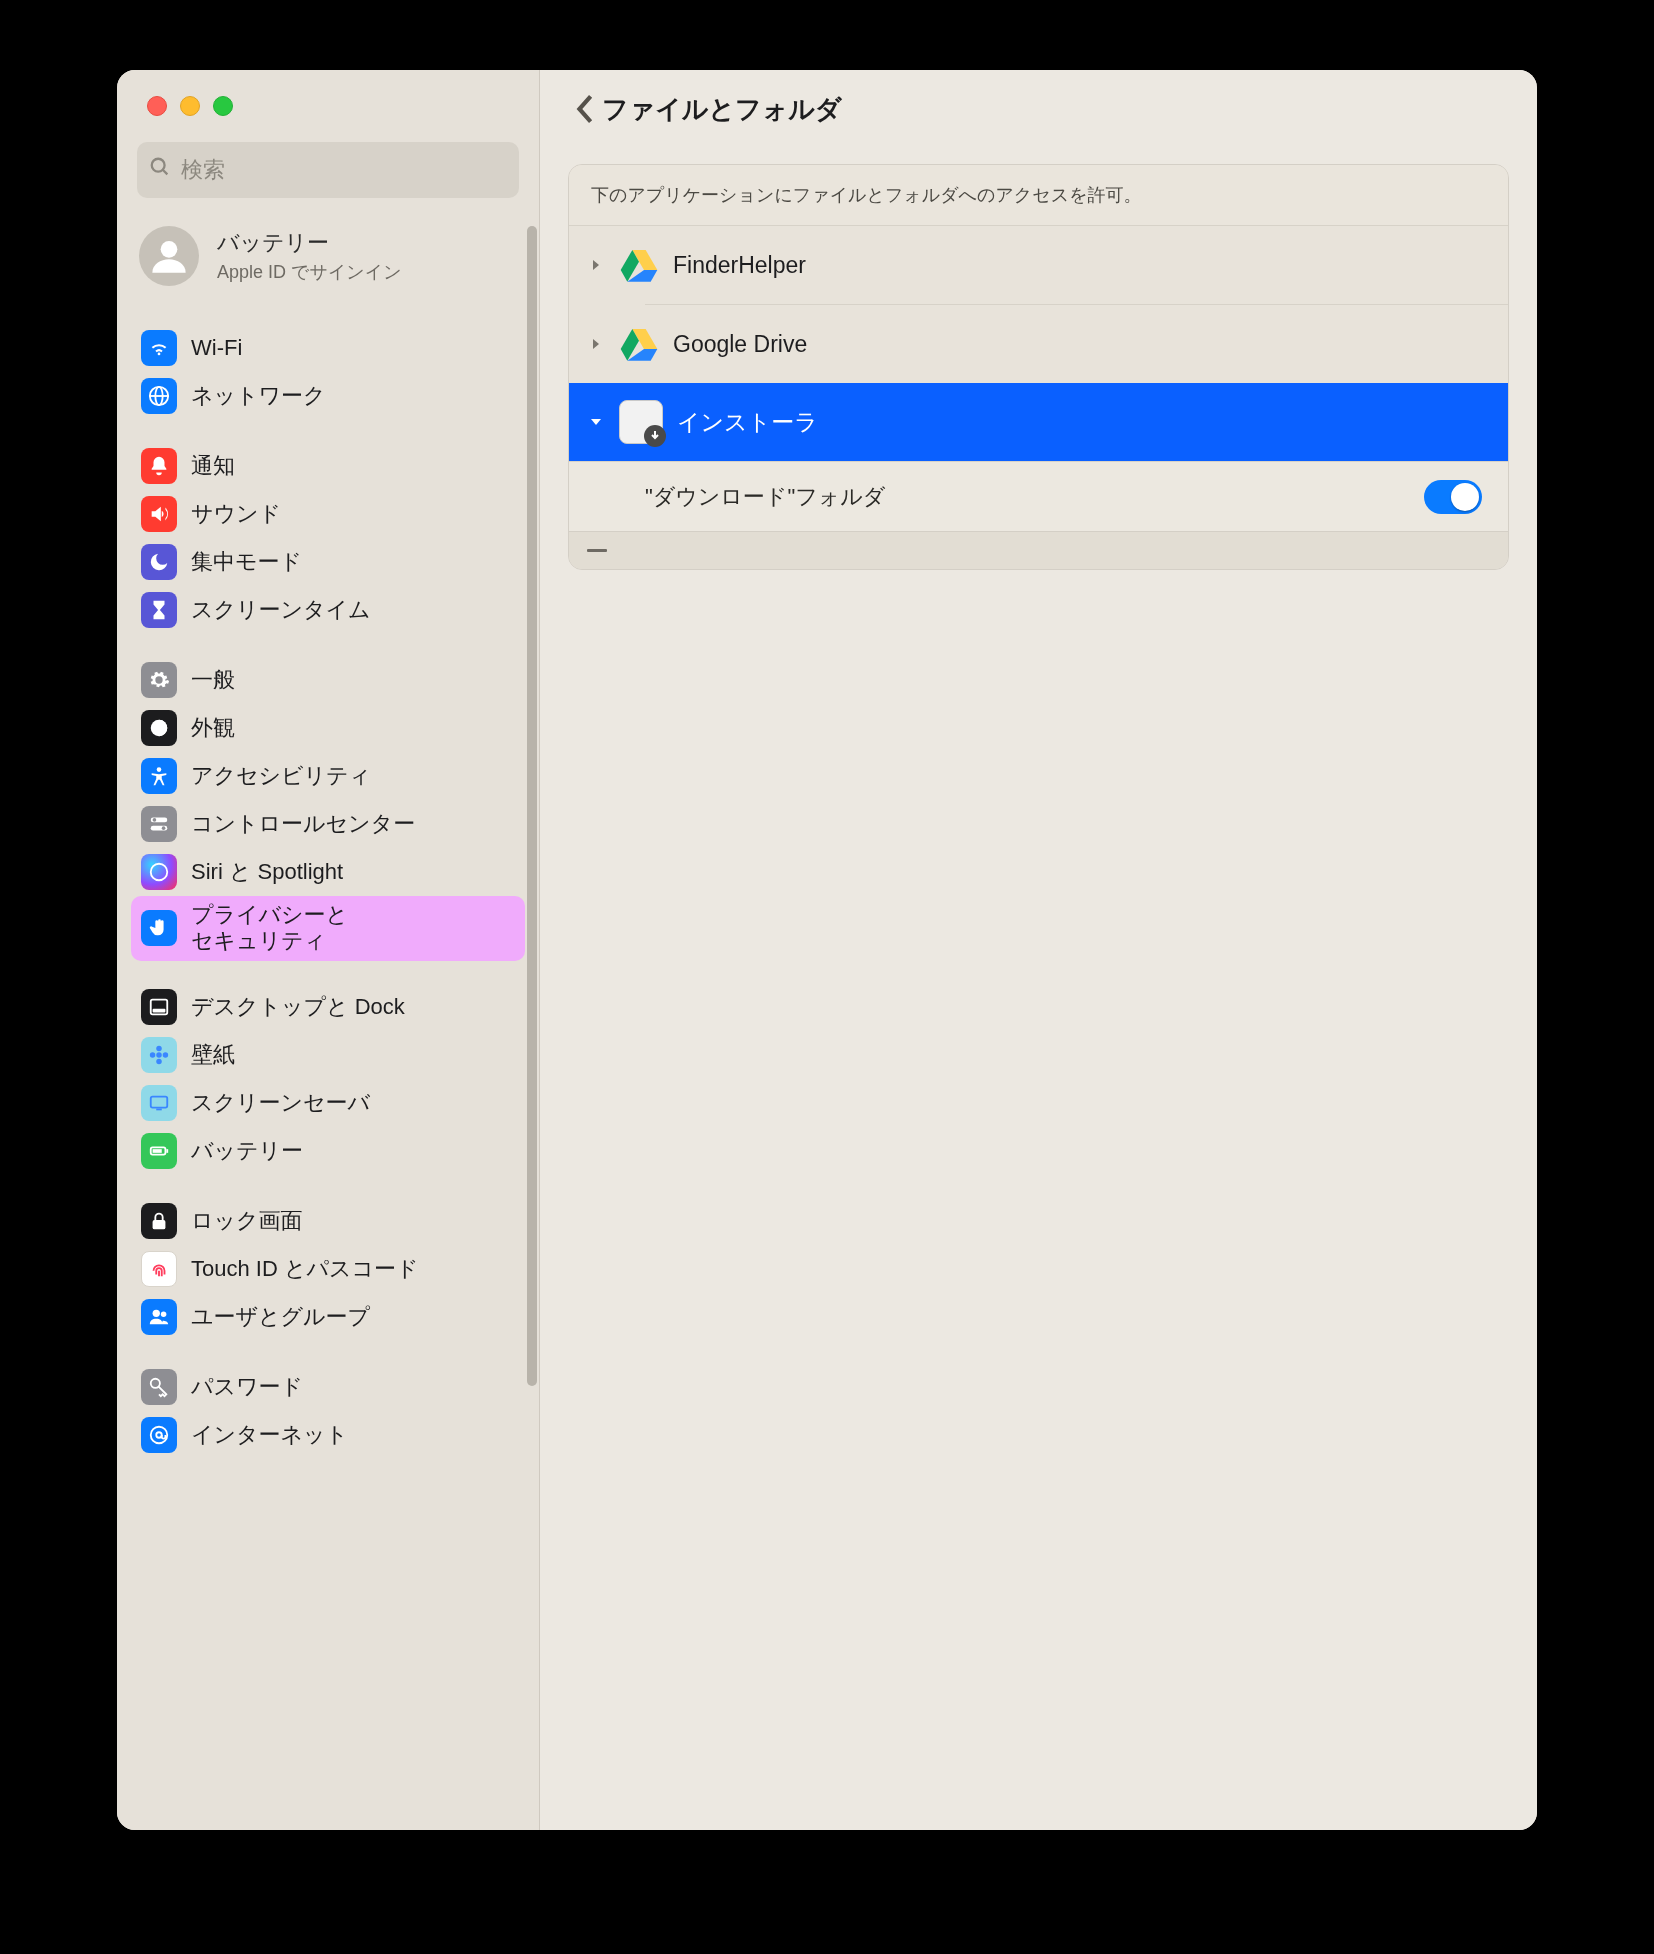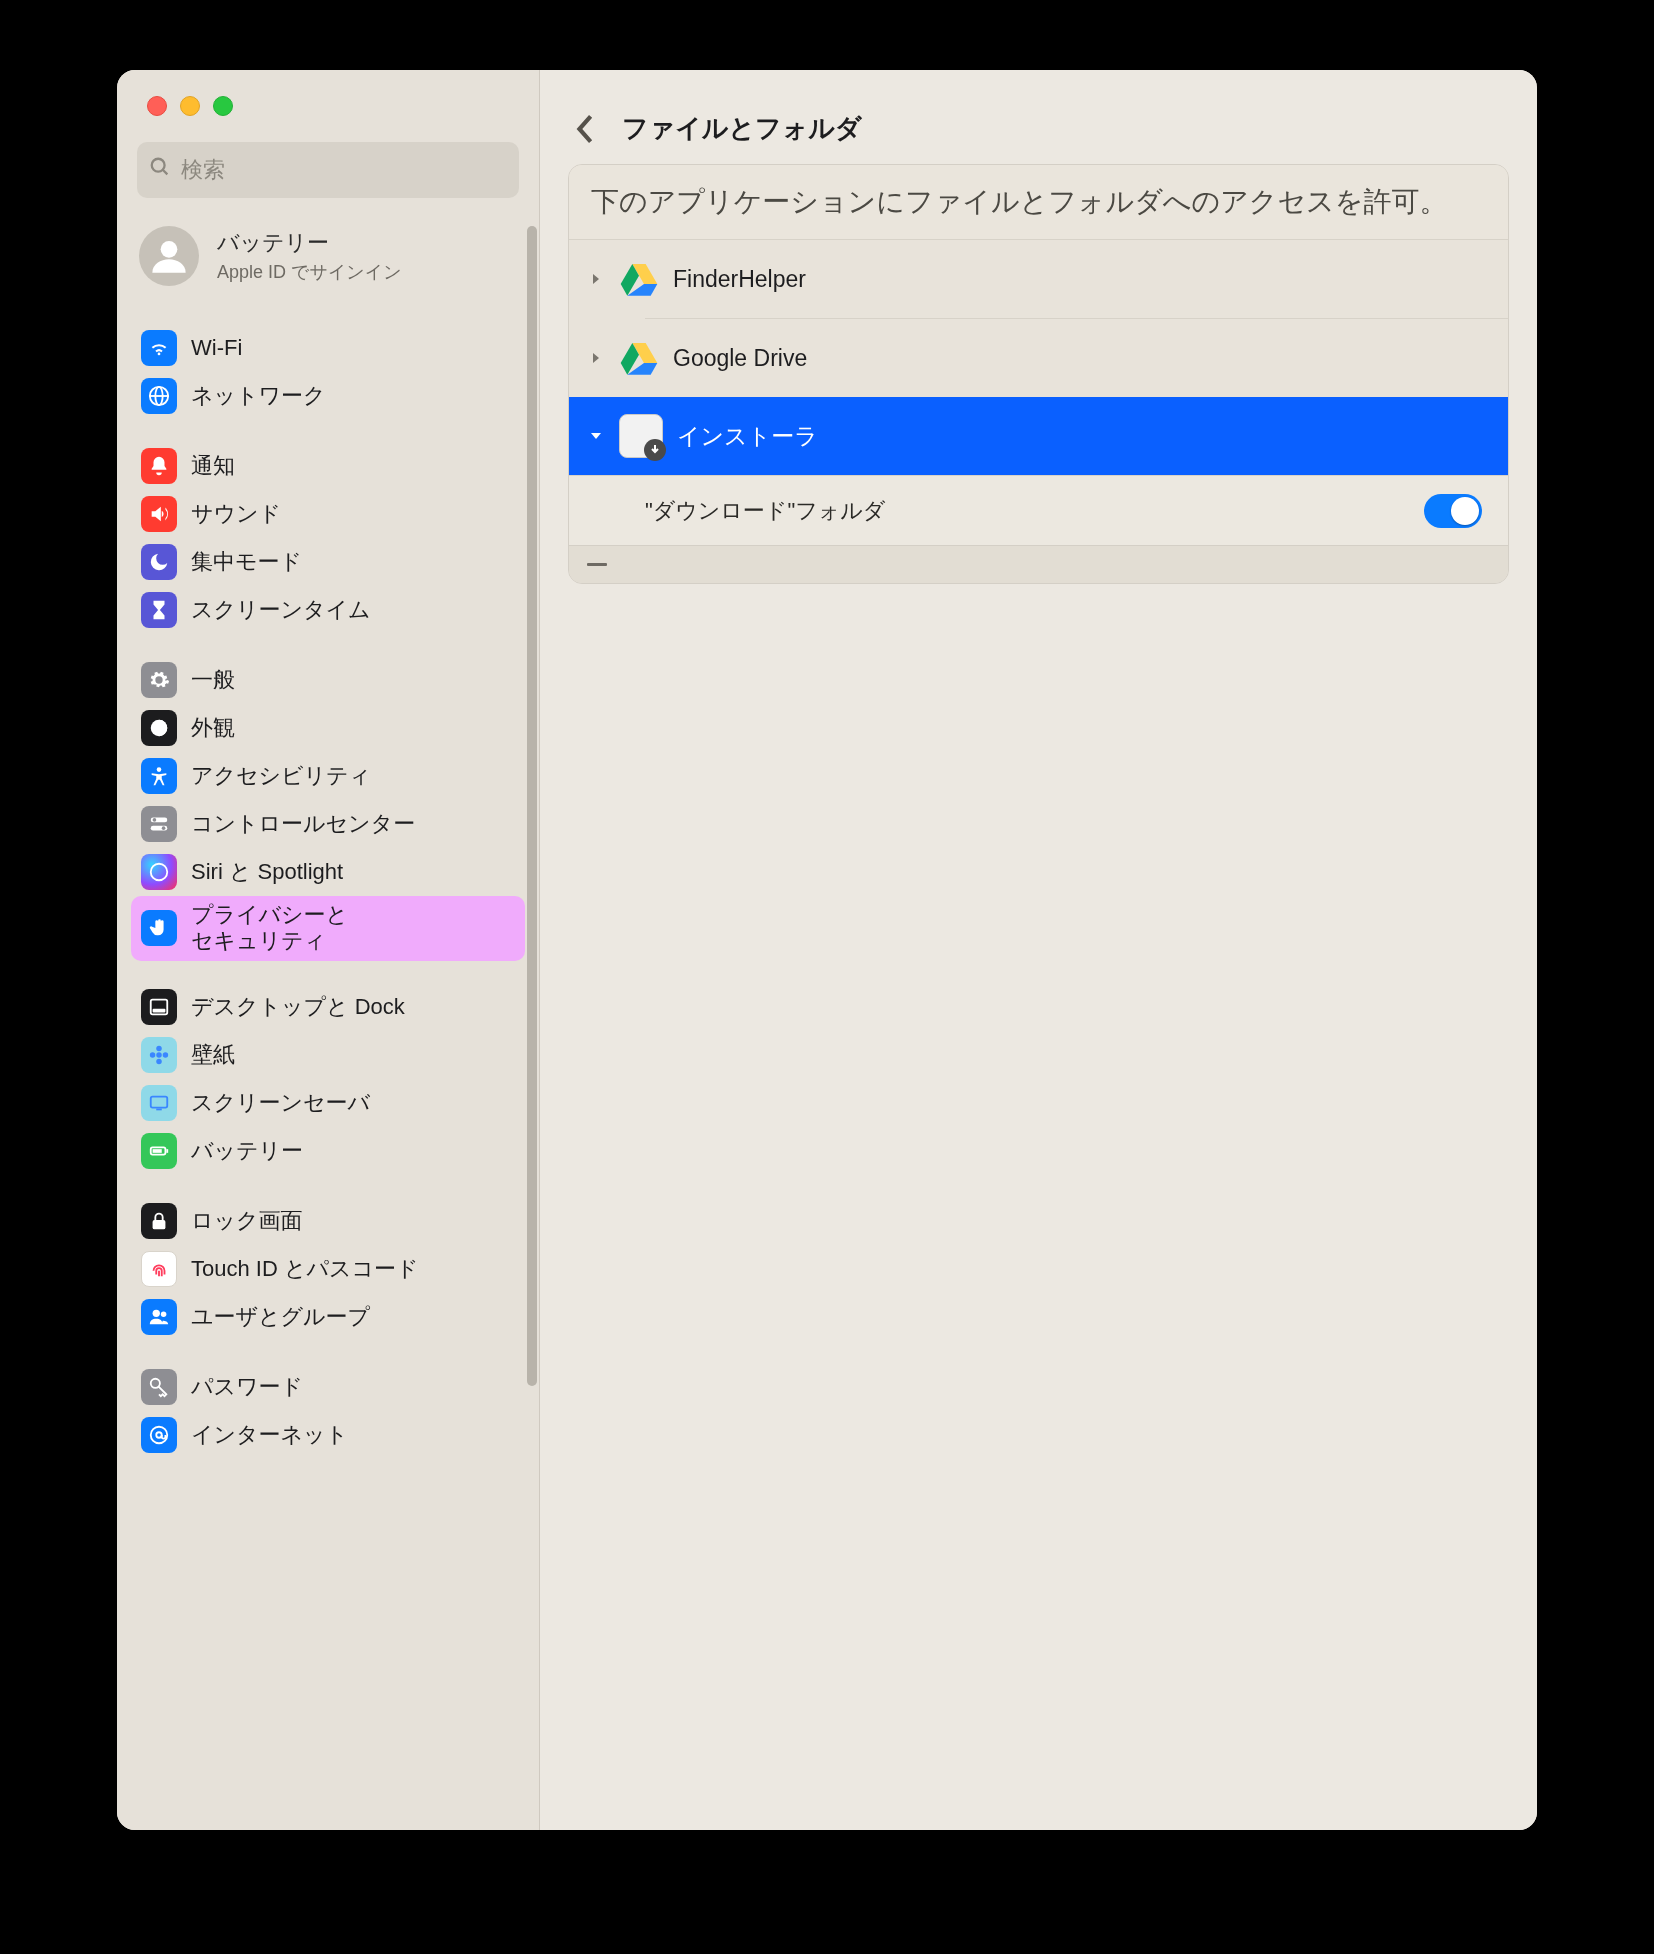--- a/index.html
+++ b/index.html
@@ -99,39 +99,39 @@
     background:#b8b3aa; border-radius:5px;
   }
   
   .content {
     flex:1; height:100%;
     background:#ece8e1;
     padding: 22px 28px;
     position:relative;
   }
   .header {
-    display:flex; align-items:flex-end; gap:20px;
+    display:flex; align-items:flex-start; 
     height:54px;
   }
   .back {
     width:34px; height:34px; display:flex; align-items:center; justify-content:center;
     color:#6e6a63; cursor:default;
   }
   .back svg { width:18px; height:28px; stroke:#56524b; fill:none; stroke-width:3; }
   .title { font-size:26px; font-weight:600; }
   .panel {
     margin-top: 18px;
     border:1px solid #d4cfc6;
     border-radius:14px;
     overflow:hidden;
     background:#e8e3da;
   }
   .panel-caption {
     padding: 18px 22px;
-    font-size:28px;
+    font-size:18px;
     color:#4b4943;
     border-bottom:1px solid #d7d2c8;
     background:#eae5dc;
   }
   .app-row {
     display:flex; align-items:center;
     height: 78px;
     padding: 0 18px;
     gap: 14px;
   }

